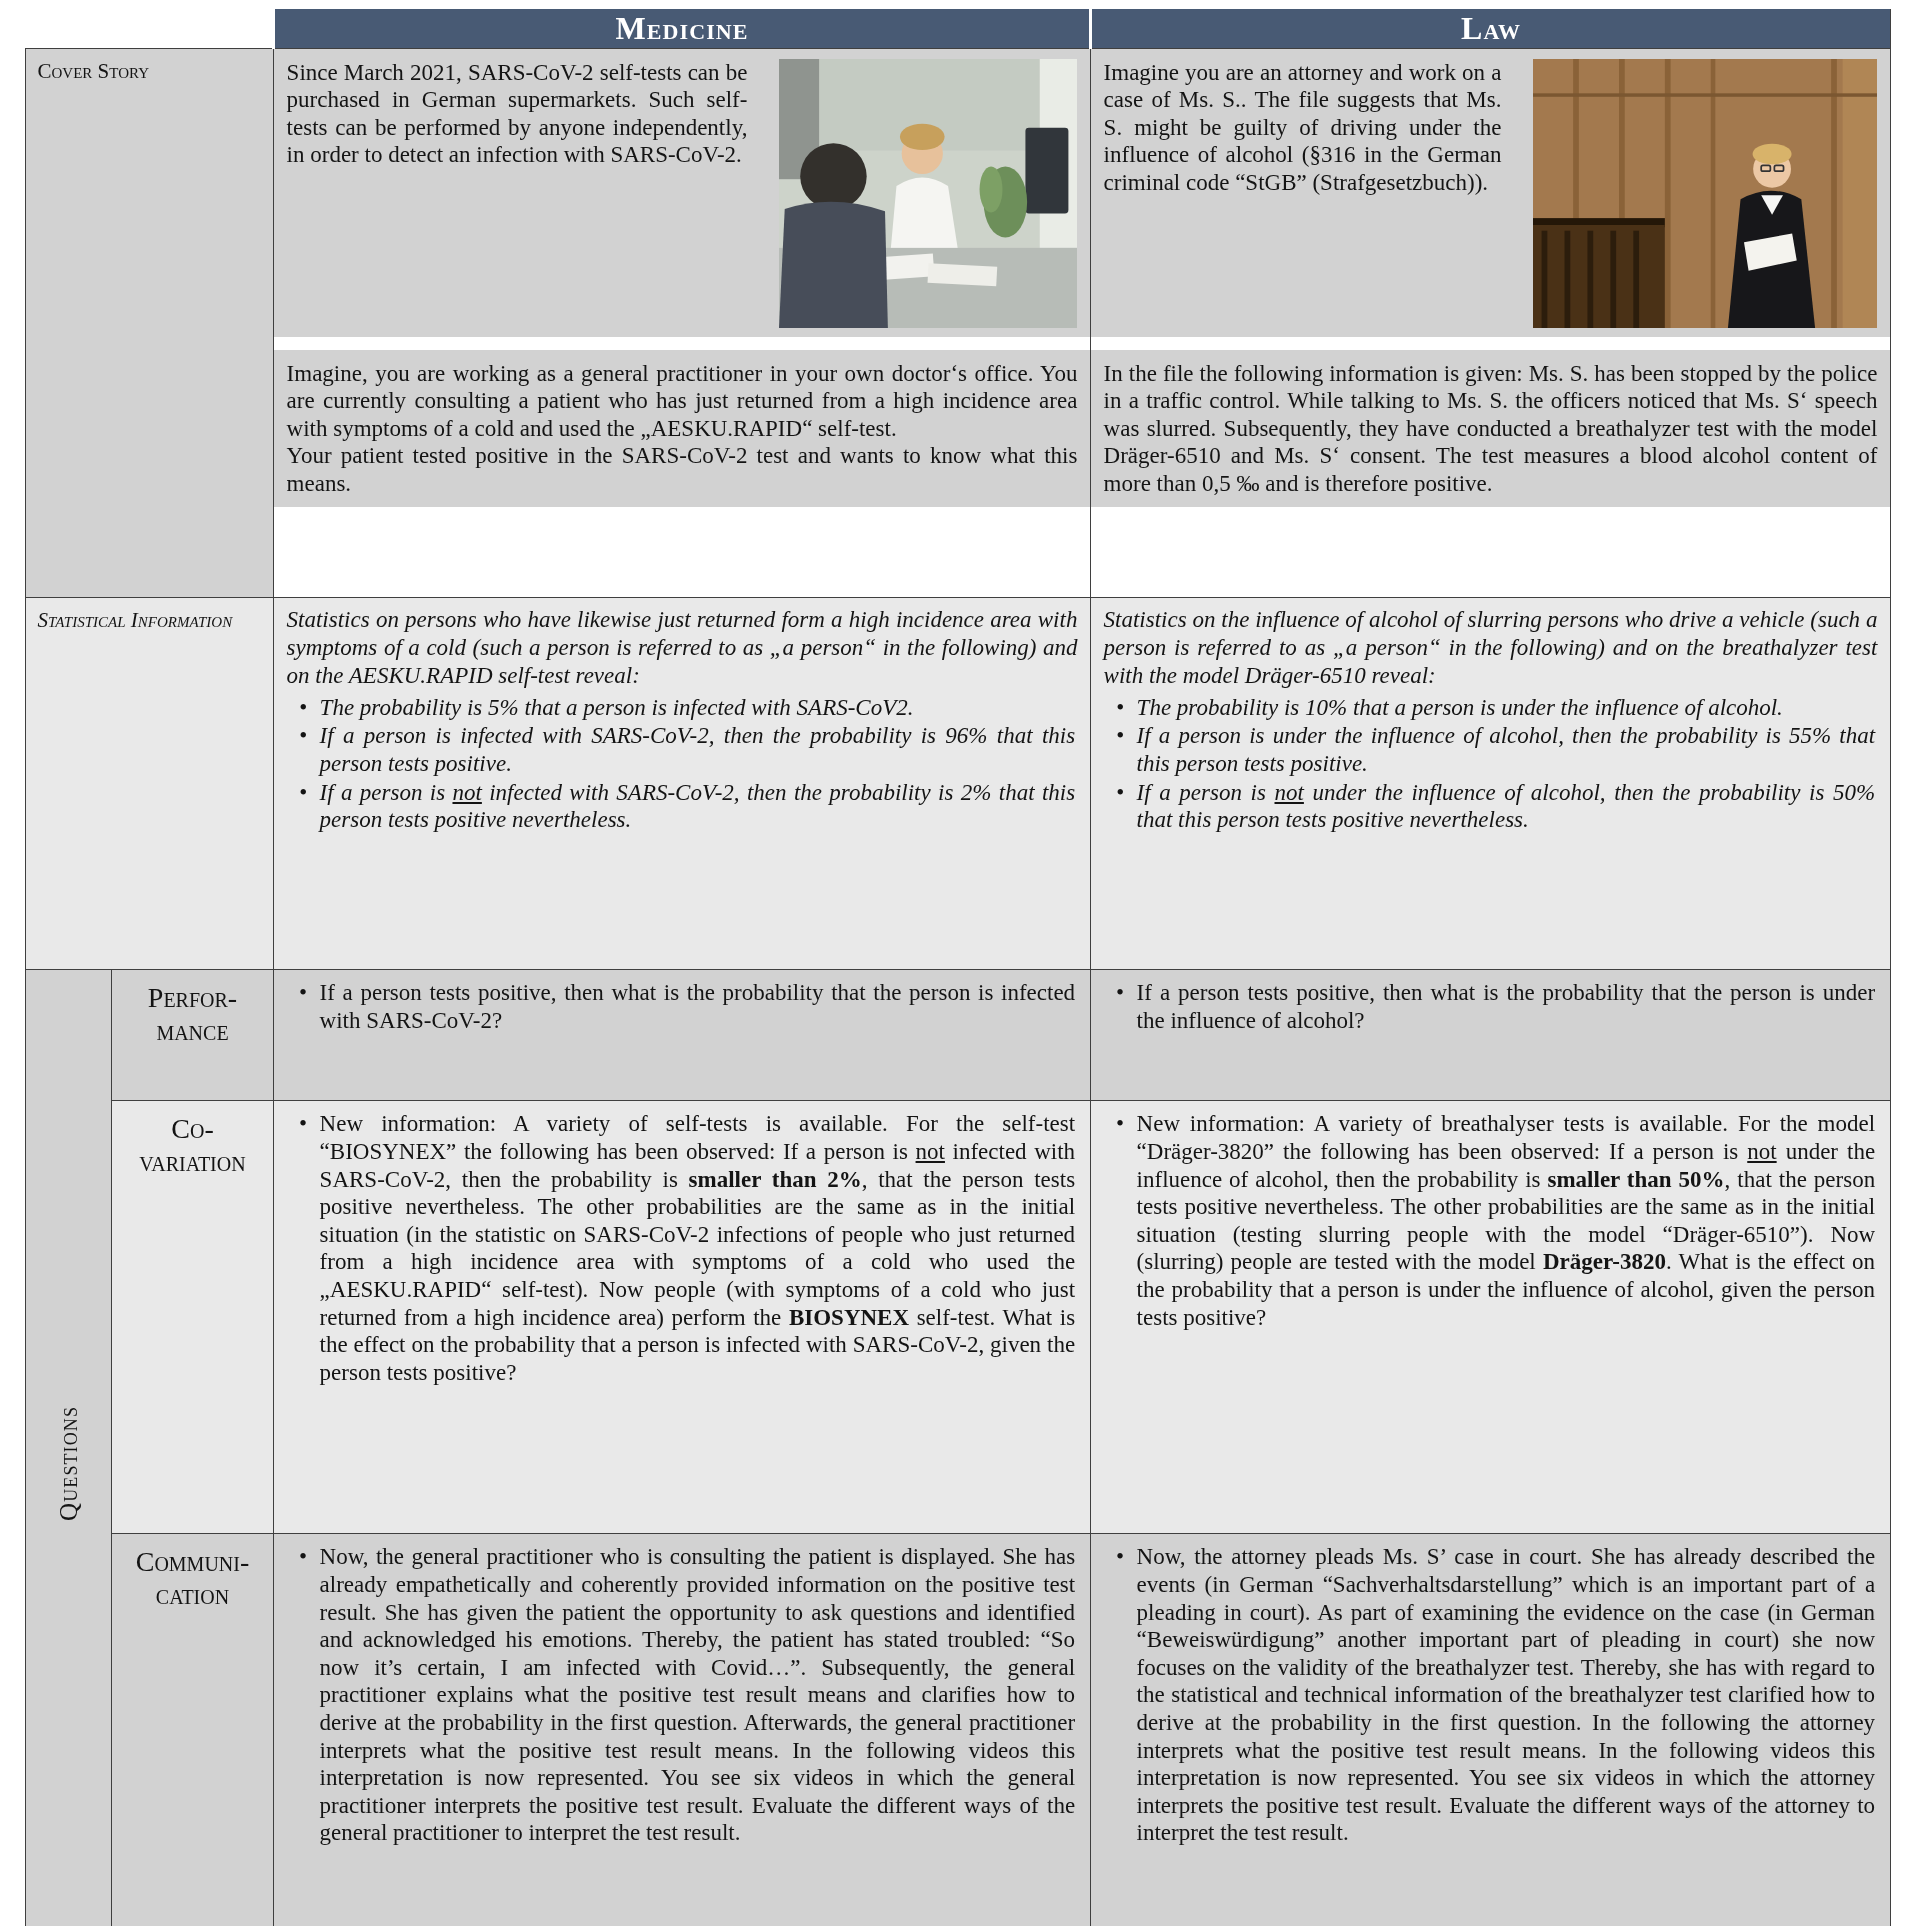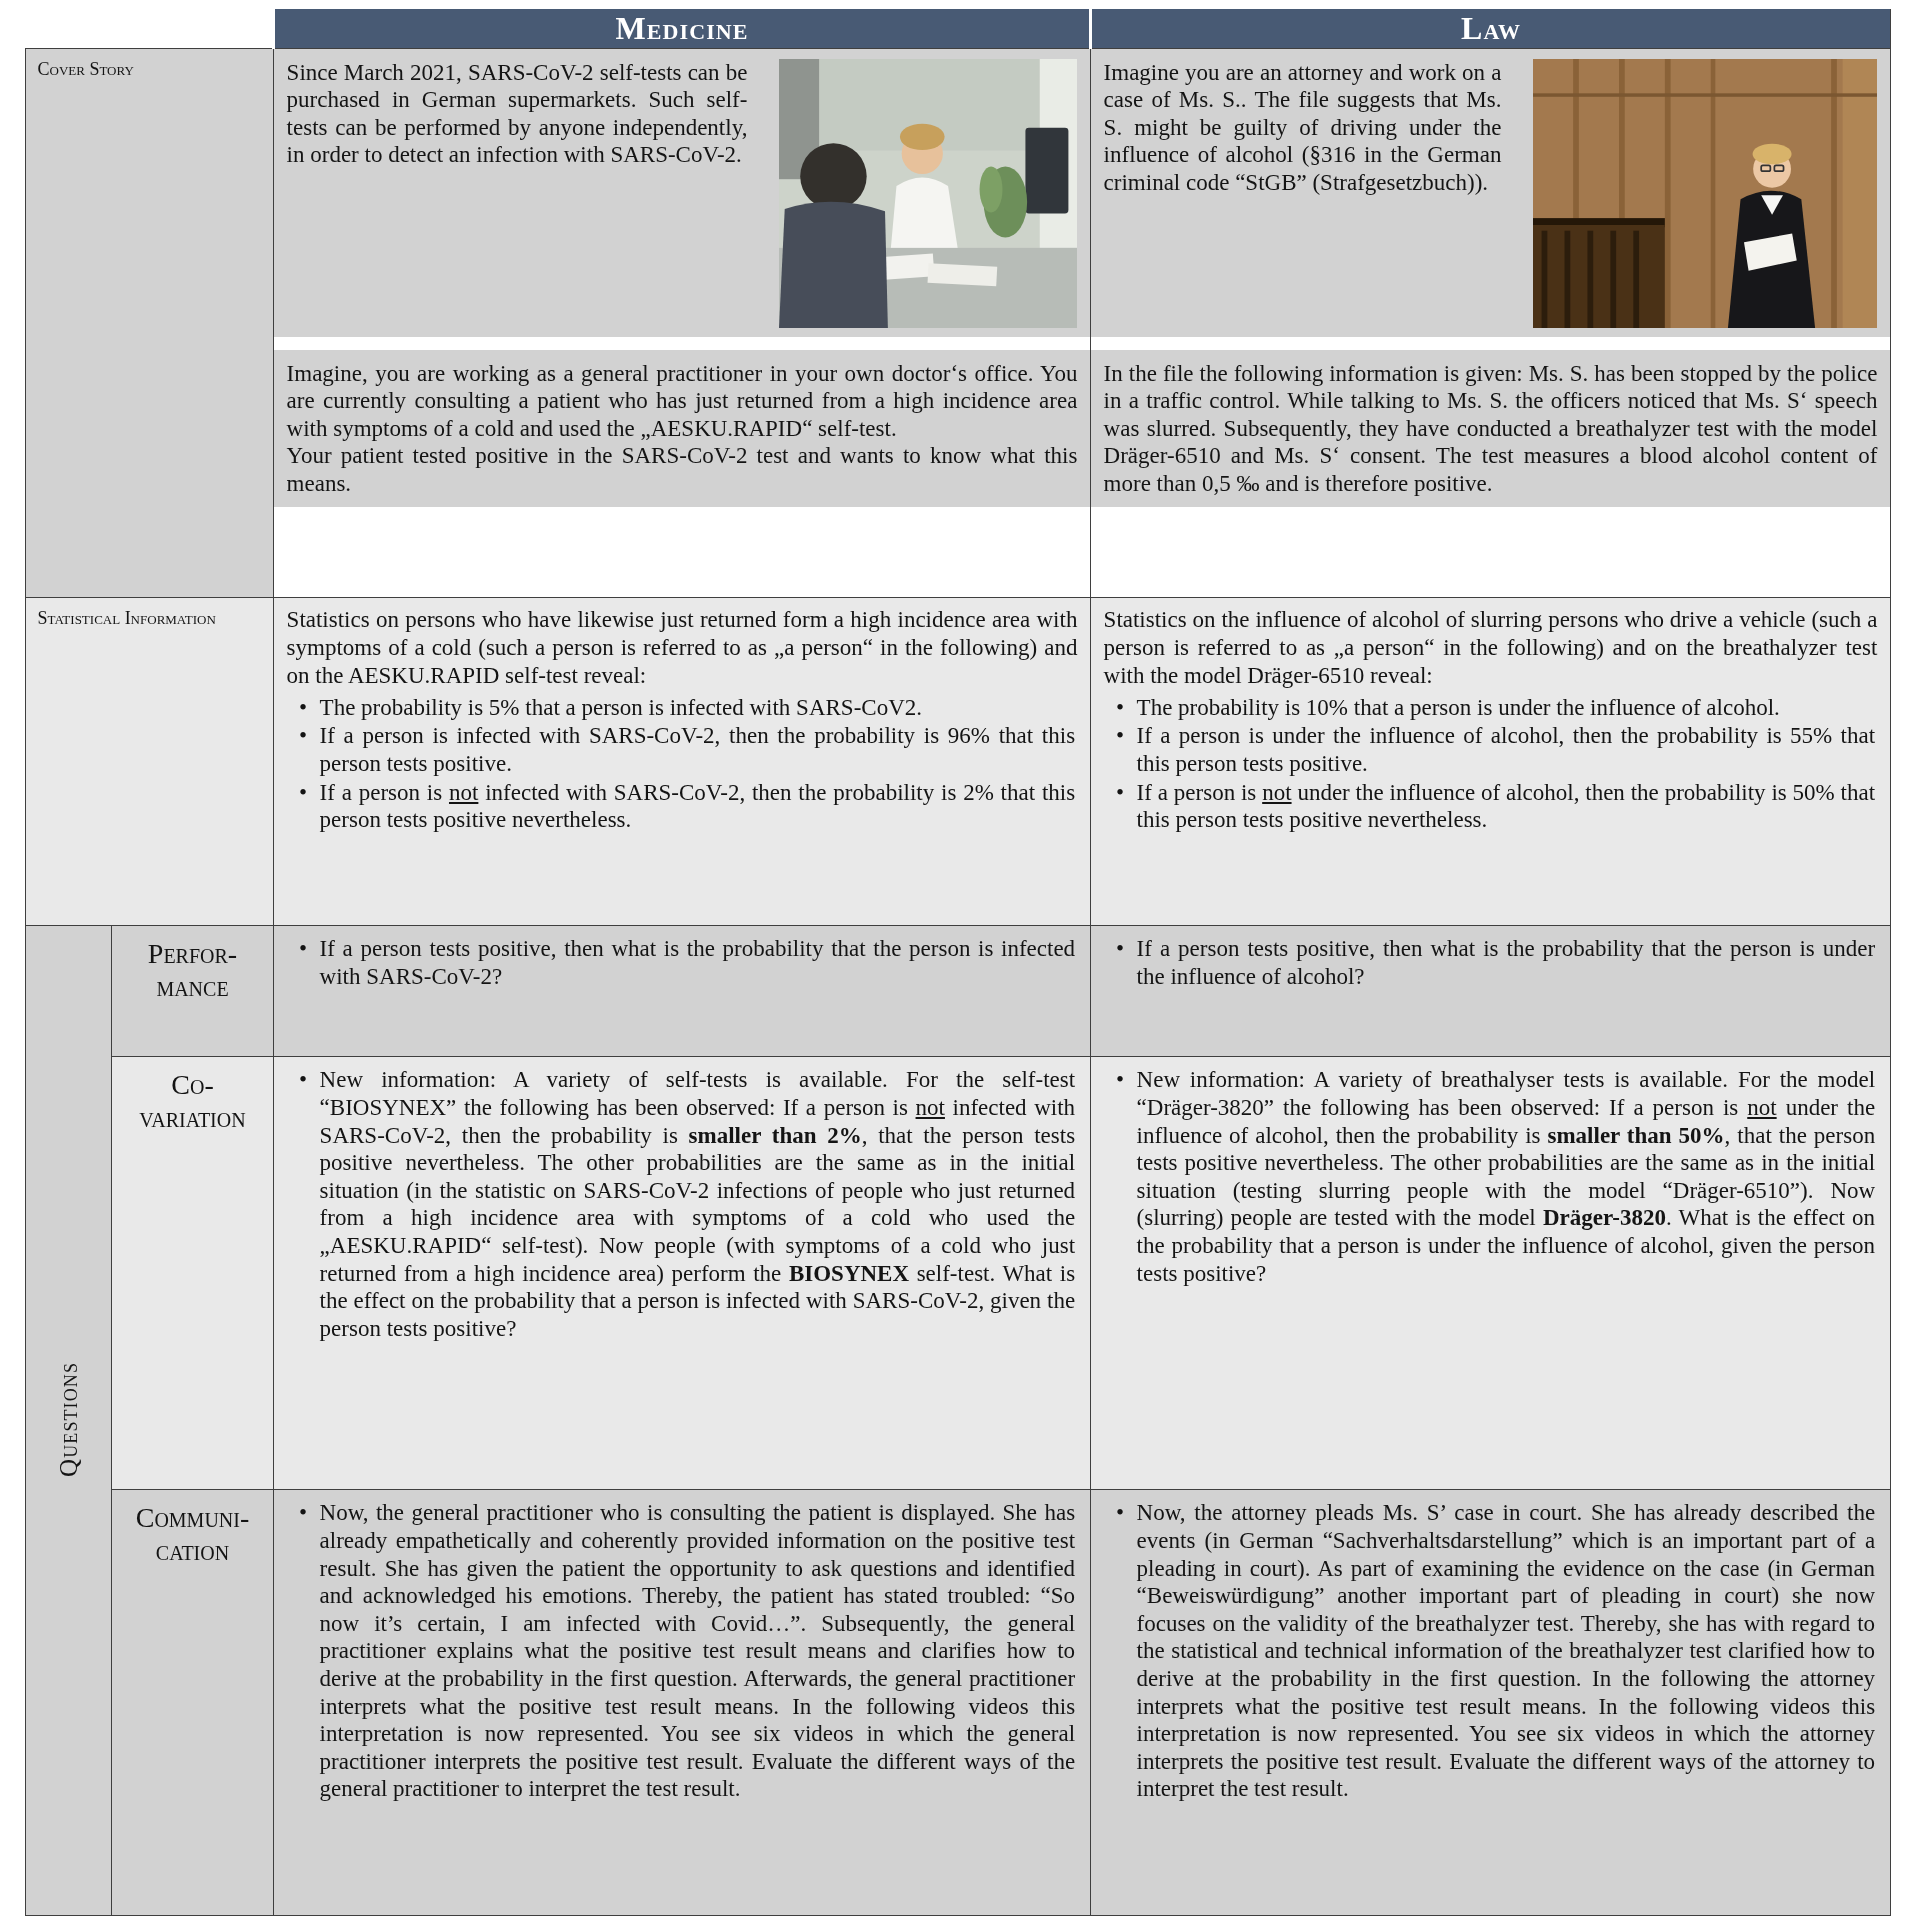--- a/index.html
+++ b/index.html
@@ -15,21 +15,21 @@
   td.corner { border-top:none; border-left:none; background:#fff; }
   th.colhead {
     background:var(--header-bg,#485a74); color:var(--header-text,#ffffff);
     font-variant:small-caps; font-weight:bold; font-size:32px; letter-spacing:1.1px;
     text-align:center; vertical-align:middle; border-top:none;
     border-left:3.4px solid #fff; border-right:3.4px solid #fff; padding:1.1px 0;
   }
   th.colhead.last { border-right:1.1px solid var(--border,#3f3f3f); }
   .dark  { background:var(--row-dark,#d2d2d2); }
   .light { background:var(--row-light,#e9e9e9); }
-  td.rowlabel { padding:9.2px 11.5px; font-variant:small-caps; font-size:18px; line-height:1.15; }
+  td.rowlabel { padding:9.2px 11.5px; font-variant:small-caps; font-size:21px; line-height:1.15; }
   td.cell { padding:8px 12.6px; font-size:23px; line-height:1.2; }
   td.cover-cell { background:#fff; padding:0; }
   .cover-cell .block { background:var(--row-dark,#d2d2d2); padding:9.2px 12.6px; }
   .cover-cell .block + .block { margin-top:13.7px; }
   .flexrow { display:flex; gap:32px; align-items:flex-start;justify-content:space-between; }
   .flexrow .txt { flex:1; }
   p { margin:0; text-align:justify; font-size:23px; line-height:1.2; }
   p + p { margin-top:0; }
   .photo { flex:none; display:block; }
   .photo-med { width:298px; height:269px; }
@@ -41,21 +41,21 @@
   .rich-b { font-weight:bold; }
   .rich-u { text-decoration:underline; }
   td.qcell { text-align:center; vertical-align:middle; }
   .vertical {
     writing-mode:vertical-rl; transform:rotate(180deg);
     font-variant:small-caps; font-size:25px; letter-spacing:1.1px;
     margin:0 auto; display:inline-block;
   }
   td.sublabel { padding:10.3px 4.6px; text-align:center; font-variant:small-caps; font-size:28px; line-height:1.18; }
   tr.row-cover { height:549px; }
-  tr.row-stats { height:328px; }
+  tr.row-stats { height:372px;font-style:italic; }
   tr.row-perf  { height:131px; }
   tr.row-covar { height:433px;padding-left:46px; }
   tr.row-comm  { height:426px; }
 </style>
 </head>
 <body>
 
 <div class="page">
   <table>
     <colgroup>

